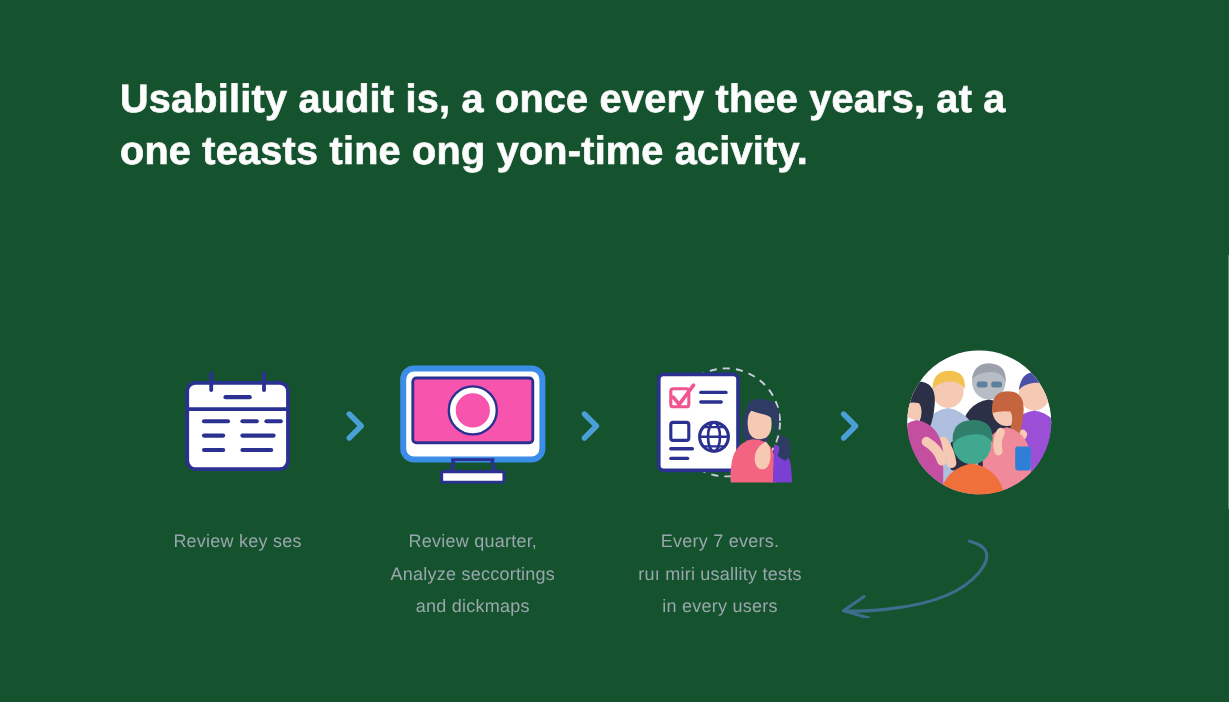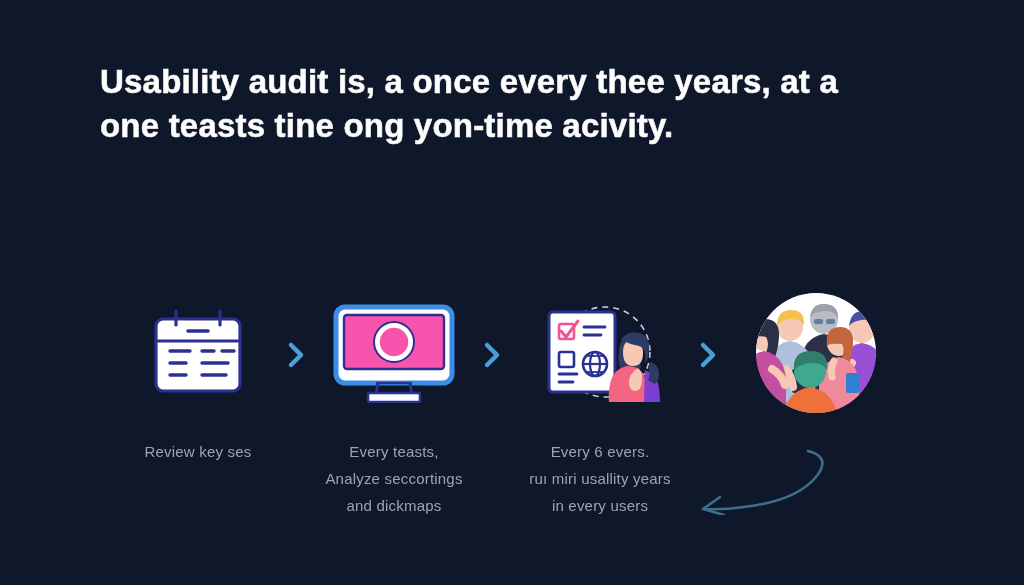--- a/index.html
+++ b/index.html
@@ -10,21 +10,21 @@
   body {
     width: 1024px;
     height: 585px;
     overflow: hidden;
     font-family: "Liberation Sans", sans-serif;
     position: relative;
   }
   .slide {
     position: absolute;
     inset: 0;
-    background: #0f172a;
+    background: #14532d;
   }
 
   
   .title-block {
     position: absolute;
     left: 100px;
     top: 60px;
     width: 830px;
     text-align: left;
   }
@@ -145,21 +145,21 @@
             <rect x="14" y="12" width="100" height="54" rx="3" ry="3" fill="#f754ae" stroke="#2b3190" stroke-width="2.4"></rect>
             <circle cx="64" cy="39" r="17" fill="#f754ae" stroke="#ffffff" stroke-width="5.5"></circle>
             <circle cx="64" cy="39" r="20" fill="none" stroke="#2b3190" stroke-width="2"></circle>
             <line x1="46" y1="80" x2="82" y2="80" stroke="#2b3190" stroke-width="2.4"></line>
             <path d="M48 80 L46 92 M80 80 L82 92" stroke="#2b3190" stroke-width="3" fill="none"></path>
             <rect x="38" y="90" width="52" height="9" rx="1.5" fill="#ffffff" stroke="#2b3190" stroke-width="2.6"></rect>
           </svg>
         </span>
       </div>
       <div class="caption">
-        <div>Every teasts,</div>
+        <div>Review quarter,</div>
         <div>Analyze seccortings</div>
         <div>and dickmaps</div>
       </div>
     </div>
 
     <div class="chev">
       <svg width="18" height="28" viewBox="0 0 18 28">
         <polyline points="4,4 14,14 4,24" fill="none" stroke="#4a9fd6" stroke-width="4.5" stroke-linecap="round" stroke-linejoin="round"></polyline>
       </svg>
     </div>
@@ -189,22 +189,22 @@
               <path d="M86 40 q6 -10 18 -7 q12 3 10 18 q-1 9 -4 13 q2 -16 -6 -18 q-10 -2 -18 -6 z" fill="#2e3b63"></path>
               <path d="M92 66 q-14 3 -17 18 q-2 12 -1 18 l38 0 q1 -22 -5 -30 q-5 -6 -15 -6 z" fill="#f2647f"></path>
               <path d="M110 70 q12 4 14 18 q1 8 1 14 l-16 0 z" fill="#7b3fd4"></path>
               <path d="M103 68 q-10 6 -9 16 q1 7 6 7 q6 0 7 -9 q1 -10 -4 -14 z" fill="#f6c9b4"></path>
               <path d="M116 62 q8 3 8 12 q0 8 -5 10 l-6 -4 q3 -7 0 -13 z" fill="#2e3b63"></path>
             </g>
           </svg>
         </span>
       </div>
       <div class="caption">
-        <div>Every 6 evers.</div>
-        <div>ruı miri usallity years</div>
+        <div>Every 7 evers.</div>
+        <div>ruı miri usallity tests</div>
         <div>in every users</div>
       </div>
     </div>
 
     <div class="chev">
       <svg width="18" height="28" viewBox="0 0 18 28">
         <polyline points="4,4 14,14 4,24" fill="none" stroke="#4a9fd6" stroke-width="4.5" stroke-linecap="round" stroke-linejoin="round"></polyline>
       </svg>
     </div>
 

